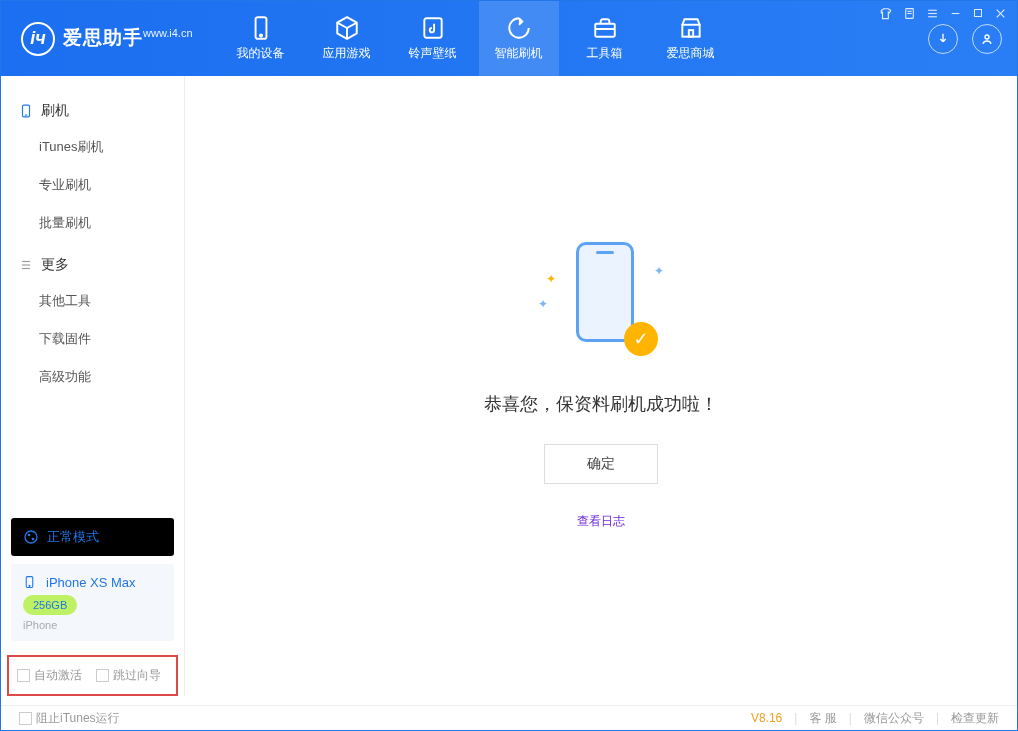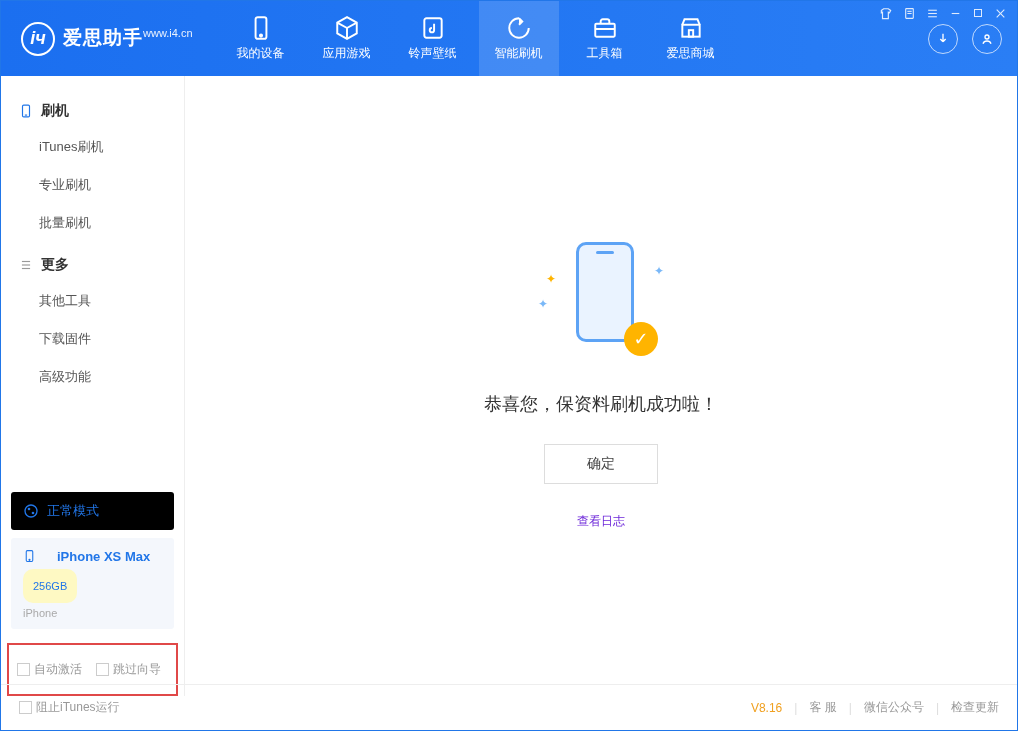--- a/index.html
+++ b/index.html
@@ -14,46 +14,46 @@
 .nav-item{width:80px;height:95px;display:flex;flex-direction:column;align-items:center;justify-content:center;gap:4px;font-size:12px;cursor:pointer}
 .nav-item.active{background:rgba(255,255,255,.15)}
 .nav-icon{width:26px;height:26px;display:flex;align-items:center;justify-content:center}
 .header-right{display:flex;align-items:center;gap:14px}
 .sys-icons{position:absolute;top:6px;right:10px;display:flex;gap:10px;color:#fff;font-size:13px}
 .sys-icons span{cursor:pointer;opacity:.85}
 .circ-btn{width:30px;height:30px;border:1.5px solid rgba(255,255,255,.7);border-radius:50%;display:flex;align-items:center;justify-content:center;cursor:pointer}
 .body{display:flex;height:620px}
 .sidebar{width:184px;border-right:1px solid #eee;padding-top:18px;display:flex;flex-direction:column}
 .side-section{padding:0 18px;margin-bottom:6px}
-.side-head{display:flex;align-items:center;gap:8px;color:#333;font-size:14px;padding:8px 0;font-weight:700}
+.side-head{display:flex;align-items:center;gap:8px;color:#333;font-size:14px;padding:8px 0;font-weight:400}
 .side-items{padding-left:20px}
 .side-item{font-size:13px;color:#555;padding:10px 0;cursor:pointer}
 .side-item.active{color:#2176e8}
 .side-spacer{flex:1}
 .status-box{margin:0 10px 8px;background:#000000;border-radius:3px;padding:10px 12px;font-size:13px;display:flex;align-items:center;gap:8px}
 .device-box{margin:0 10px 10px;background:#f4f7fc;border-radius:3px;padding:10px 12px;font-size:13px}
-.device-box .dname{color:#2176e8;font-weight:700;display:flex;align-items:center;gap:21px}
-.badge{display:inline-block;background:#fef9c3;color:#2176e8;border-radius:10px;padding:11px 10px;font-size:11px;margin-top:5px}
+.device-box .dname{color:#2176e8;font-weight:400;display:flex;align-items:center;gap:10px}
+.badge{display:inline-block;background:#bef264;color:#2176e8;border-radius:10px;padding:4px 10px;font-size:11px;margin-top:5px}
 .device-box .dtype{font-size:11px;color:#aaa;margin-top:4px}
-.opt-row{border:2px solid #e04848;margin:4px 6px 0;padding:16px 8px;display:flex;gap:14px;font-size:12px;color:#999}
+.opt-row{border:2px solid #e04848;margin:4px 6px 0;padding:10px 8px;display:flex;gap:14px;font-size:12px;color:#999}
 .chk{display:flex;align-items:center;gap:4px}
 .chk-box{width:13px;height:13px;border:1px solid #ccc;background:#fff}
 .main{flex:1;display:flex;flex-direction:column;align-items:center;justify-content:center;position:relative}
 .phone-illust{position:relative;width:130px;height:120px;margin-bottom:30px}
 .phone{position:absolute;left:40px;top:0;width:58px;height:100px;border:3px solid #5da3f5;border-radius:10px;background:#eaf3ff}
 .phone::before{content:"";position:absolute;top:6px;left:50%;transform:translateX(-50%);width:18px;height:3px;background:#5da3f5;border-radius:2px}
 .check{position:absolute;right:8px;bottom:6px;width:34px;height:34px;background:#ffb400;border-radius:50%;display:flex;align-items:center;justify-content:center;color:#fff;font-size:18px}
 .spark{position:absolute;color:#ffb400;font-size:12px}
 .s1{left:10px;top:30px}
 .s2{left:2px;top:55px;color:#7ab8f8}
 .s3{right:2px;top:22px;color:#7ab8f8}
 .msg{font-size:18px;color:#333;margin-bottom:28px}
 .btn-ok{border:1px solid #ddd;background:#fff;padding:10px 42px;font-size:14px;color:#444;cursor:pointer;margin-bottom:29px}
 .log-link{font-size:12px;color:#6d28d9;cursor:pointer}
-.footer{position:absolute;bottom:0;left:0;right:0;height:46px;border-top:1px solid #eee;display:flex;align-items:center;padding:0 18px;font-size:12px;color:#999}
+.footer{position:absolute;bottom:0;left:0;right:0;height:25px;border-top:1px solid #eee;display:flex;align-items:center;padding:0 18px;font-size:12px;color:#999}
 .footer .chk{margin-right:auto}
 .footer .sep{margin:0 12px;color:#ddd}
 .footer a{color:#999;cursor:pointer}
 .ver{color:#f0a020}
 svg{display:block}
 </style>
 </head>
 <body>
 
 <div class="sys-icons">

